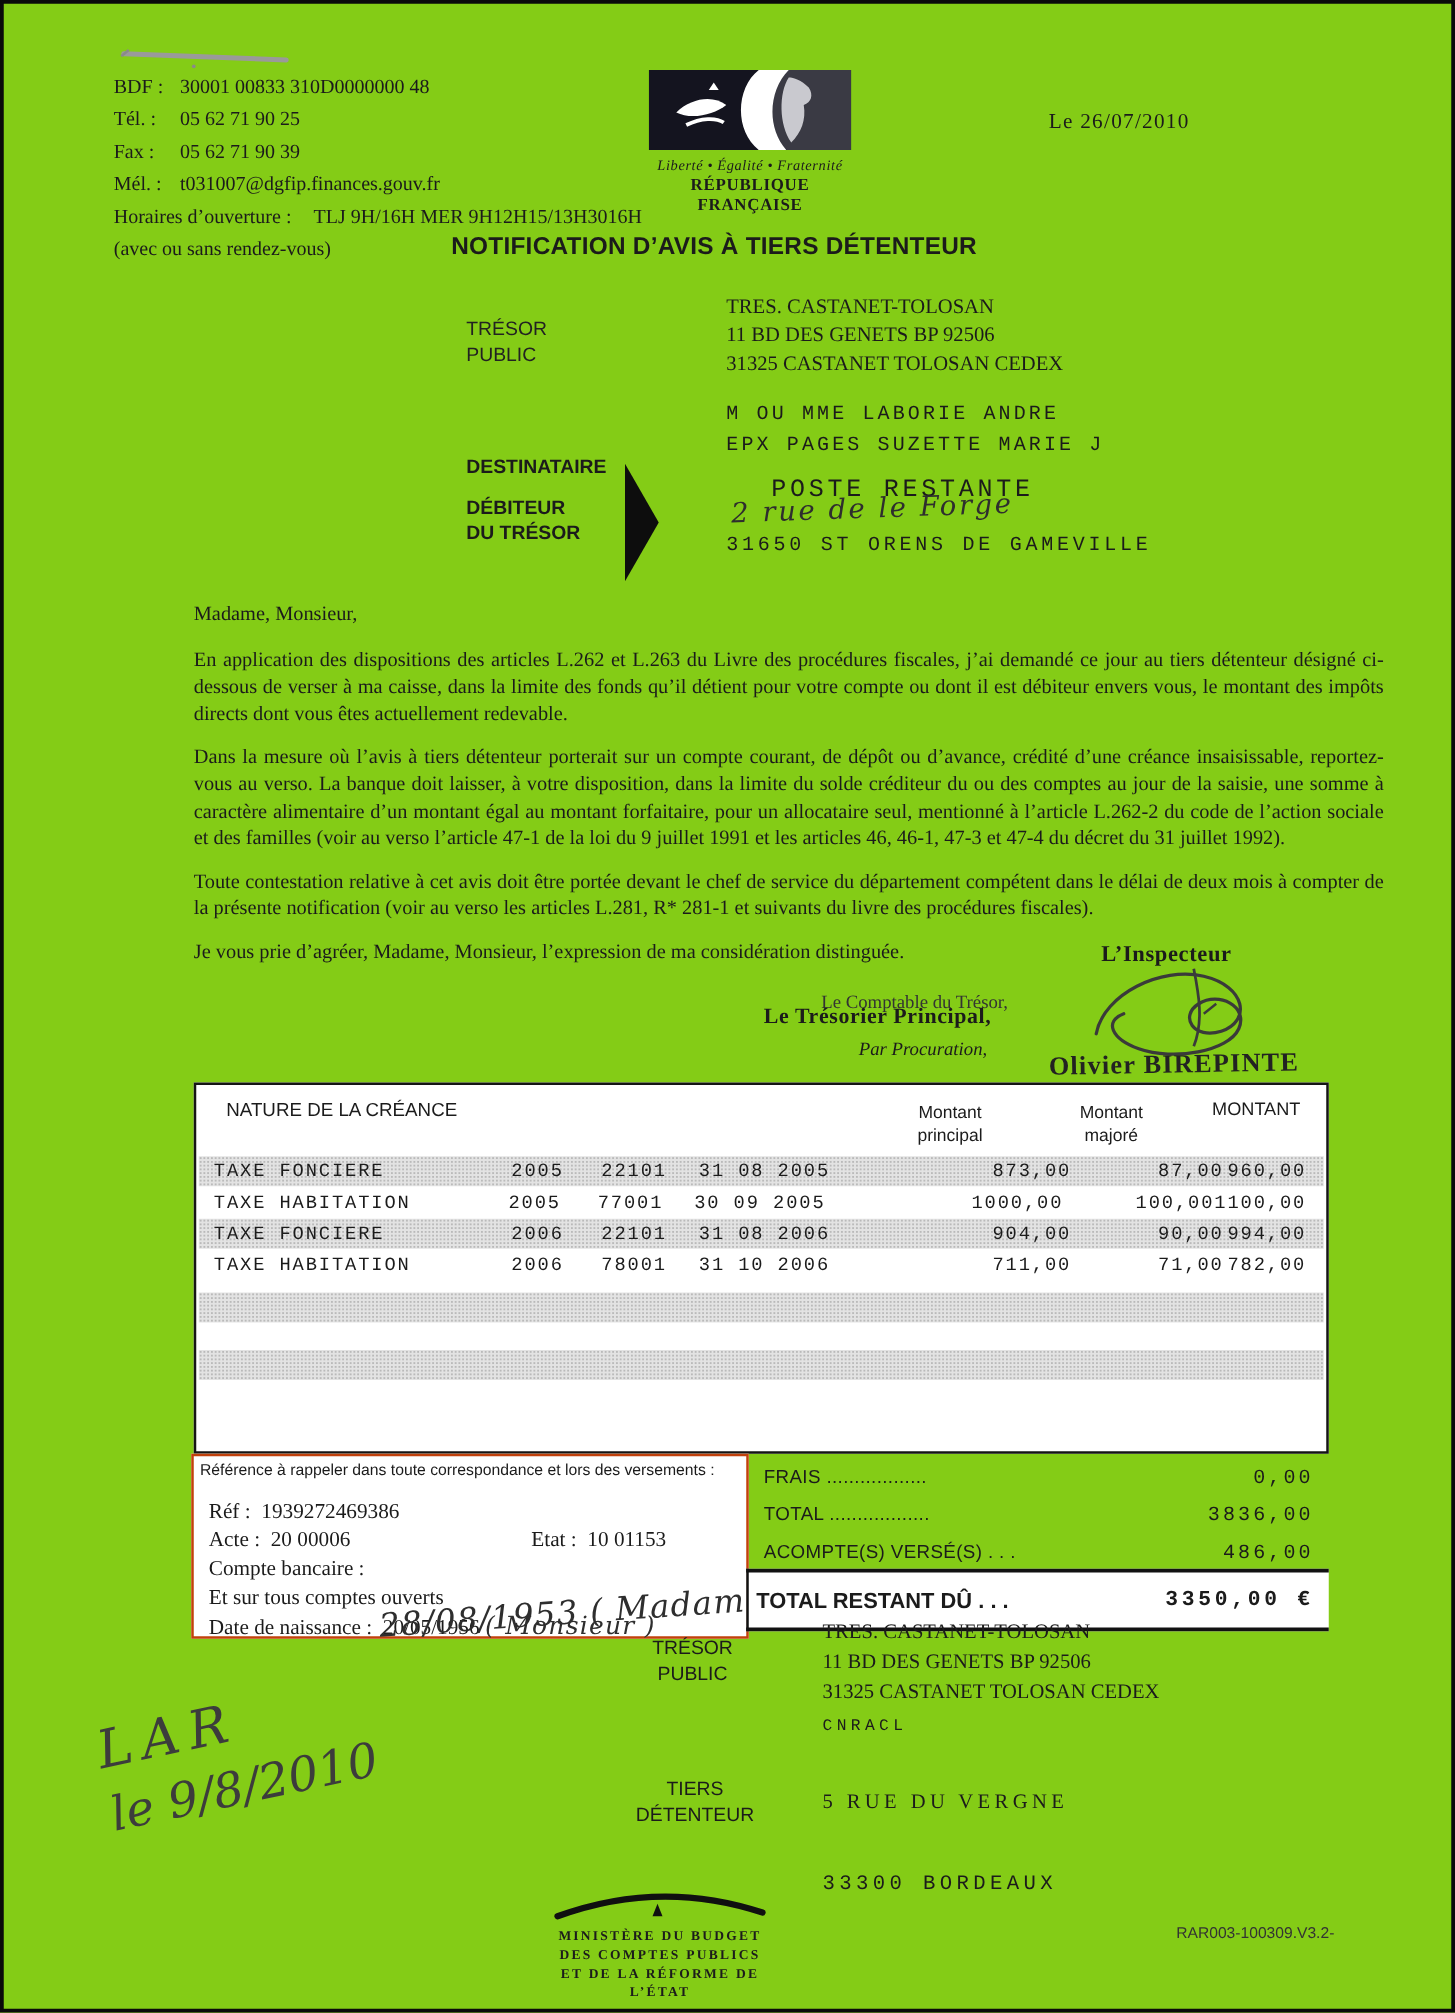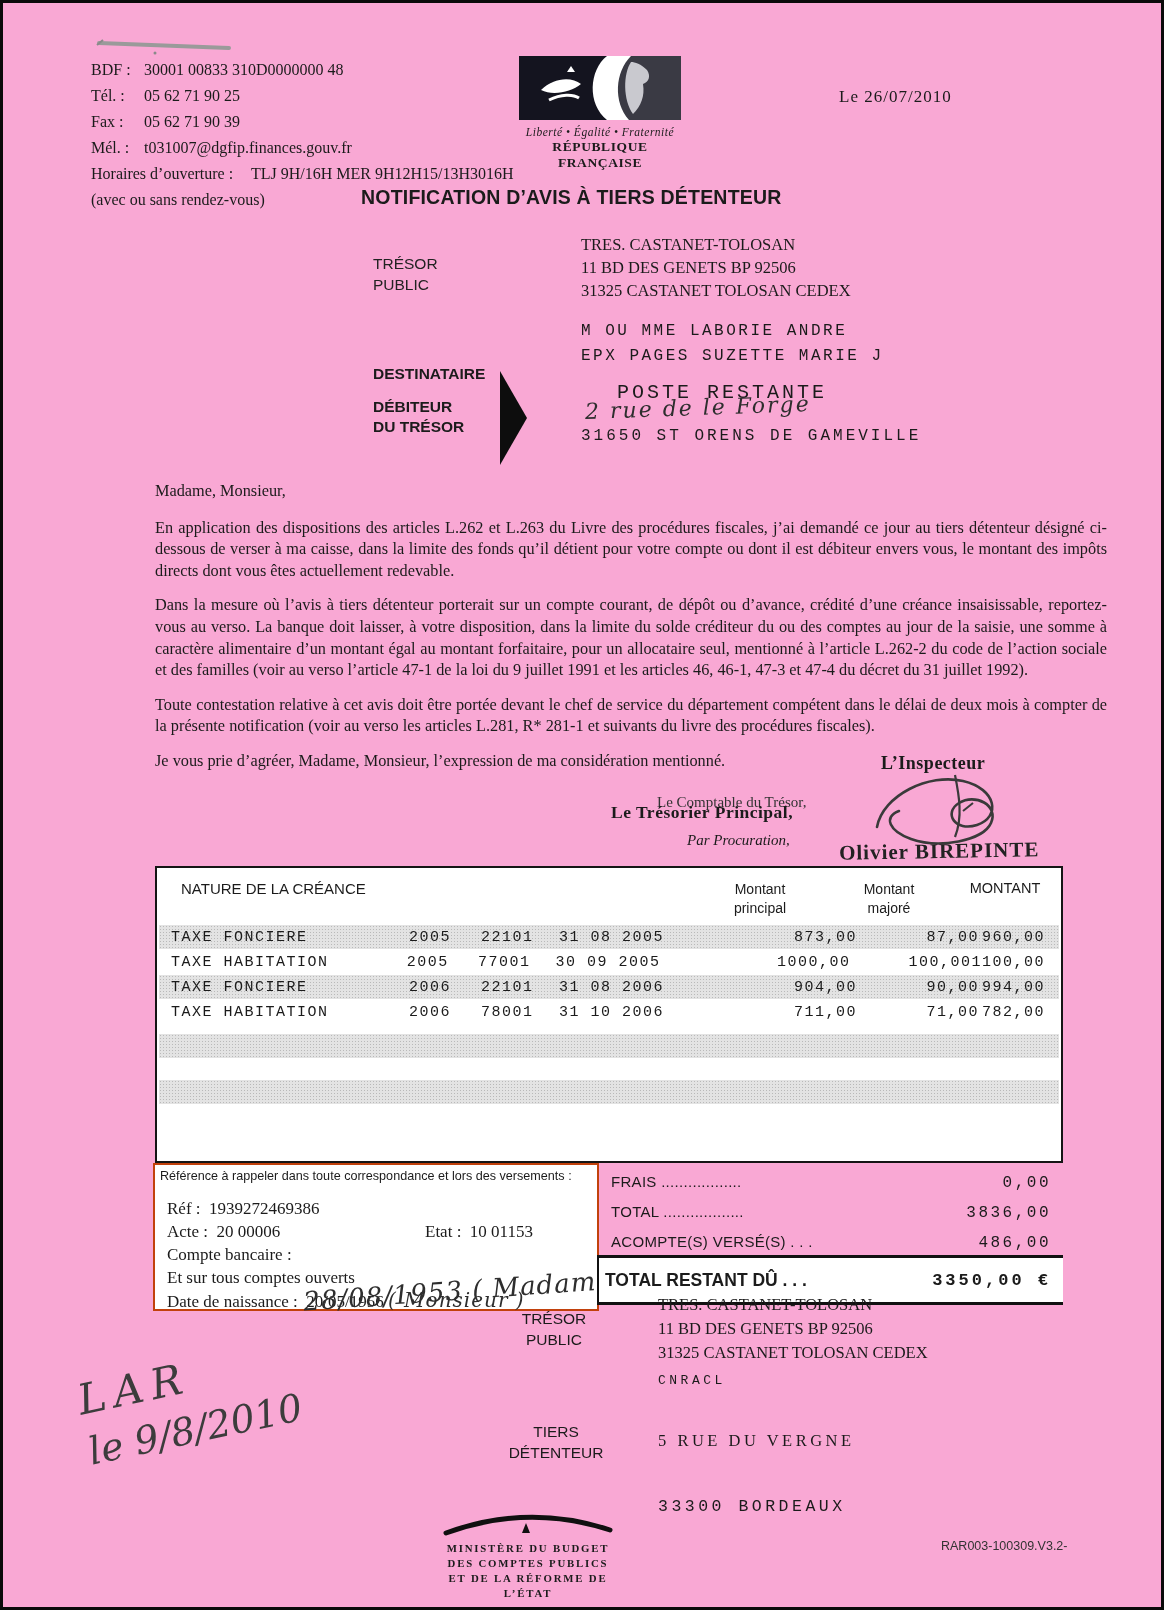--- a/index.html
+++ b/index.html
@@ -1,19 +1,19 @@
 <!DOCTYPE html>
 <html><head>
 <meta charset="utf-8">
 <style>
   * { margin:0; padding:0; box-sizing:border-box; }
   body { background:#8a8a8a; font-family:"Liberation Serif", serif; }
   #page {
     position:relative; width:1164px; height:1610px; margin:0 auto;
-    background:#f9a8d4; border:3px solid #0a0a0a; overflow:hidden; color:#1b1b1b;
+    background:#84cc16; border:3px solid #0a0a0a; overflow:hidden; color:#1b1b1b;
   }
   .serif { font-family:"Liberation Serif", serif; }
   .sans  { font-family:"Liberation Sans", sans-serif; }
   .mono  { font-family:"Liberation Mono", monospace; }
   .hand  { font-family:"DejaVu Serif", serif; font-style:italic; color:#2e2e2e; }
   .abs { position:absolute; }
 
   
   #contact { left:88px; top:54px; font-size:16px; line-height:26px; }
   #contact .lbl { display:inline-block; min-width:49px; }
@@ -170,21 +170,21 @@
   </div>
   <div id="poste-restante" class="abs mono">POSTE RESTANTE</div>
   <div id="hand-street" class="abs hand">2 rue de le Forge</div>
   <div id="recipient-city" class="abs mono">31650 ST ORENS DE GAMEVILLE</div>
 
   <div id="letter" class="abs serif">
     <div class="para salutation">Madame, Monsieur,</div>
     <div class="para">En application des dispositions des articles L.262 et L.263 du Livre des procédures fiscales, j’ai demandé ce jour au tiers détenteur désigné ci-dessous de verser à ma caisse, dans la limite des fonds qu’il détient pour votre compte ou dont il est débiteur envers vous, le montant des impôts directs dont vous êtes actuellement redevable.</div>
     <div class="para">Dans la mesure où l’avis à tiers détenteur porterait sur un compte courant, de dépôt ou d’avance, crédité d’une créance insaisissable, reportez-vous au verso. La banque doit laisser, à votre disposition, dans la limite du solde créditeur du ou des comptes au jour de la saisie, une somme à caractère alimentaire d’un montant égal au montant forfaitaire, pour un allocataire seul, mentionné à l’article L.262-2 du code de l’action sociale et des familles (voir au verso l’article 47-1 de la loi du 9 juillet 1991 et les articles 46, 46-1, 47-3 et 47-4 du décret du 31 juillet 1992).</div>
     <div class="para">Toute contestation relative à cet avis doit être portée devant le chef de service du département compétent dans le délai de deux mois à compter de la présente notification (voir au verso les articles L.281, R* 281-1 et suivants du livre des procédures fiscales).</div>
-    <div class="para">Je vous prie d’agréer, Madame, Monsieur, l’expression de ma considération mentionné.</div>
+    <div class="para">Je vous prie d’agréer, Madame, Monsieur, l’expression de ma considération distinguée.</div>
   </div>
 
   <div id="inspecteur" class="abs serif">L’Inspecteur</div>
   <div id="comptable" class="abs serif">Le Comptable du Trésor,</div>
   <div id="tresorier" class="abs serif">Le Trésorier Principal,</div>
   <div id="procuration" class="abs serif">Par Procuration,</div>
   <svg id="sig-swirl" class="abs" width="180" height="100">
     <path d="M18 62 C24 30 70 8 104 16 C138 24 142 52 118 60 C96 67 84 48 100 38 C116 28 140 40 132 58 C124 76 80 84 52 74 C30 66 24 52 40 46" stroke="#3a3a3a" stroke-width="2.6" fill="none" stroke-linecap="round"></path>
     <path d="M96 10 C100 30 104 52 96 72" stroke="#3a3a3a" stroke-width="2.2" fill="none"></path>
     <path d="M104 46 l10 -8" stroke="#3a3a3a" stroke-width="2" fill="none"></path>

